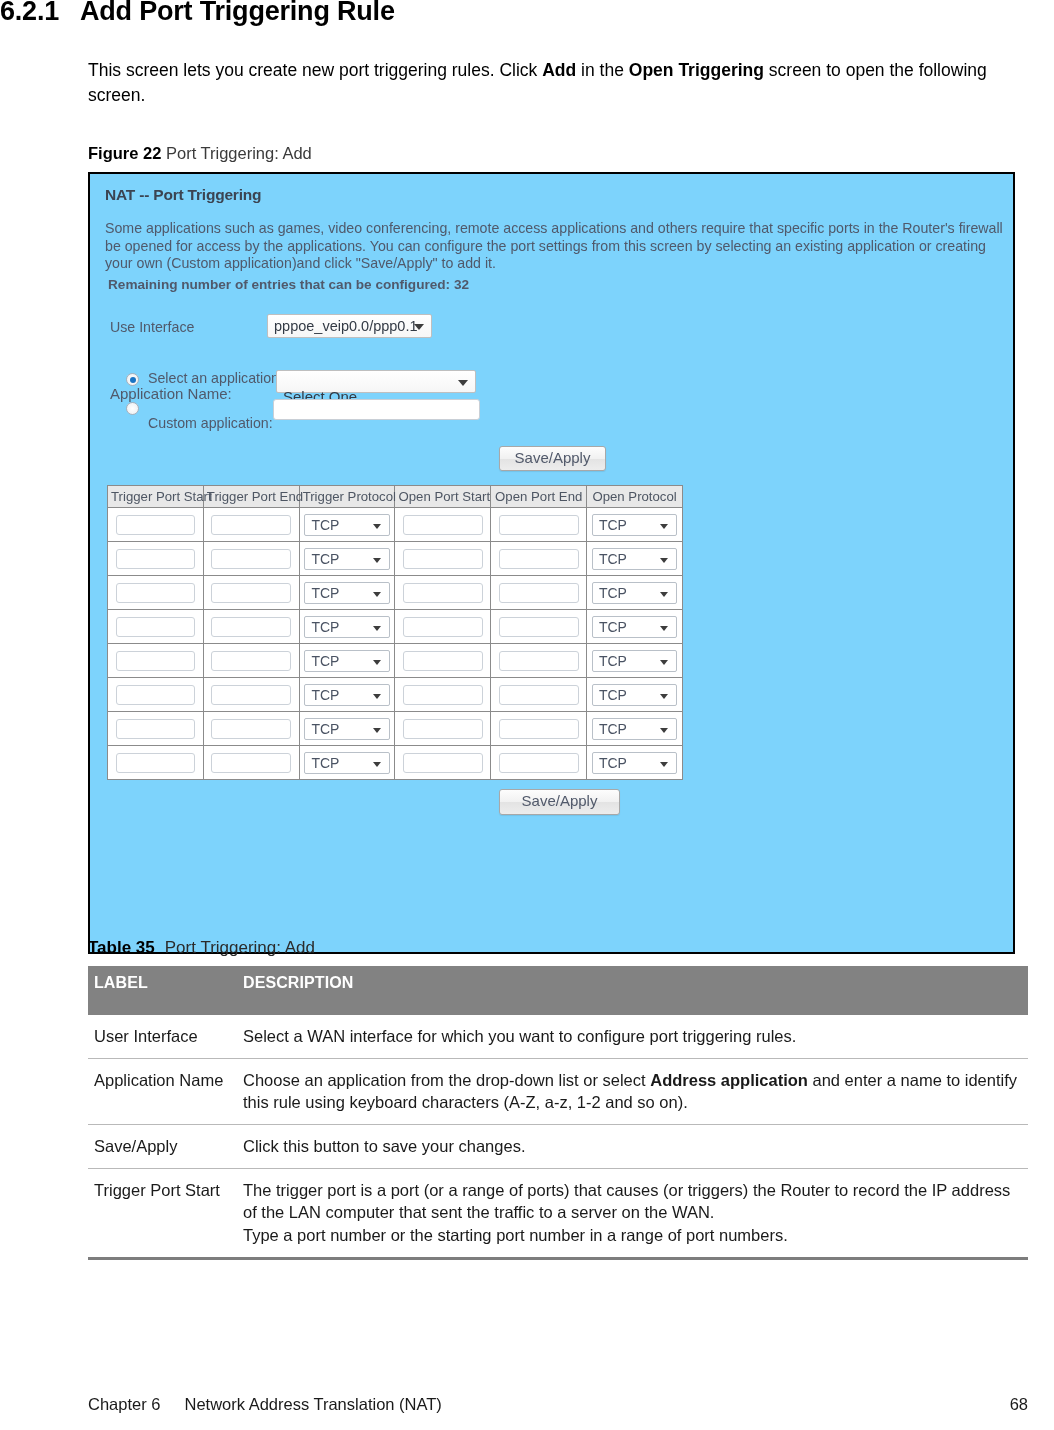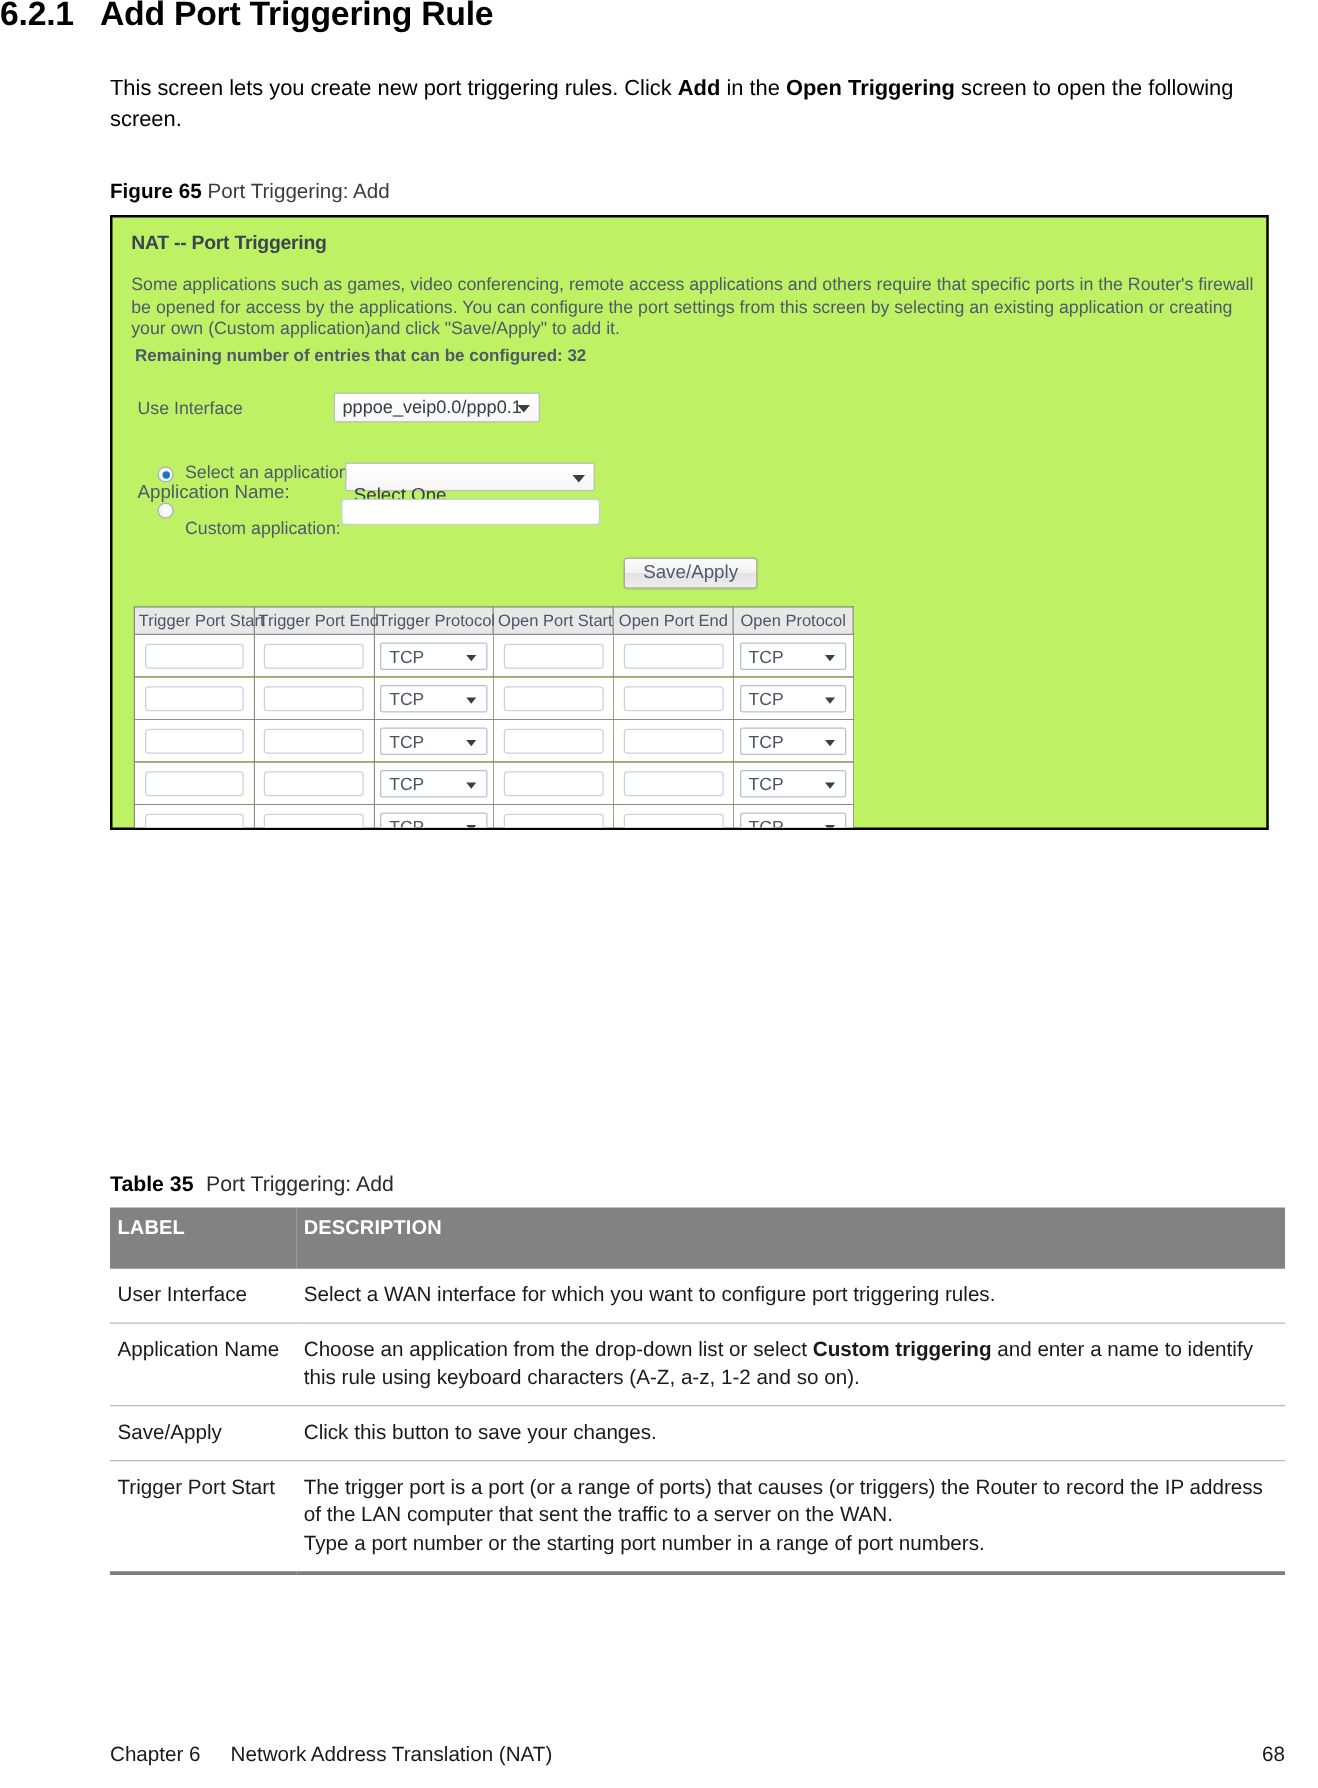--- a/index.html
+++ b/index.html
@@ -56,23 +56,23 @@
     font-weight: 700;
     color: #000;
   }
 
   
   .figure {
     position: absolute;
     left: 88px;
     top: 172px;
     width: 927px;
-    height: 492px;
+    height: 782px;
     border: 2px solid #000;
-    background: #bef264;
+    background: #7dd3fc;
     box-sizing: border-box;
     overflow: hidden;
   }
 
   .ui {
     position: absolute;
     left: 0;
     top: 0;
     right: 0;
     bottom: 0;
@@ -359,21 +359,21 @@
 
   <div class="h3">
     <span class="num">6.2.1</span><span>Add Port Triggering Rule</span>
   </div>
 
   <div class="body-para">
     <span>This screen lets you create new port triggering rules. Click </span><b>Add</b><span> in the </span><b>Open Triggering</b><span> screen to open the following screen.</span>
   </div>
 
   <div class="fig-caption">
-    <span class="lead">Figure 65</span>
+    <span class="lead">Figure 22</span>
     <span>Port Triggering: Add</span>
   </div>
 
   <div class="figure">
     <div class="ui">
 
       <div class="ui-title">NAT -- Port Triggering</div>
       <div class="ui-desc">Some applications such as games, video conferencing, remote access applications and others require that specific ports in the Router's firewall be opened for access by the applications. You can configure the port settings from this screen by selecting an existing application or creating your own (Custom application)and click "Save/Apply" to add it.</div>
       <div class="ui-remaining">Remaining number of entries that can be configured:  32</div>
 
@@ -595,21 +595,21 @@
     <tbody id="doc-rows">
         <tr>
           <td class="col-label">User Interface</td>
           <td>
             <p><span>Select a WAN interface for which you want to configure port triggering rules.</span></p>
           </td>
         </tr>
         <tr>
           <td class="col-label">Application Name</td>
           <td>
-            <p><span>Choose an application from the drop-down list or select </span><b>Custom triggering</b><span> and enter a name to identify this rule using keyboard characters (A-Z, a-z, 1-2 and so on).</span></p>
+            <p><span>Choose an application from the drop-down list or select </span><b>Address application</b><span> and enter a name to identify this rule using keyboard characters (A-Z, a-z, 1-2 and so on).</span></p>
           </td>
         </tr>
         <tr>
           <td class="col-label">Save/Apply</td>
           <td>
             <p><span>Click this button to save your changes.</span></p>
           </td>
         </tr>
         <tr class="last">
           <td class="col-label">Trigger Port Start</td>

